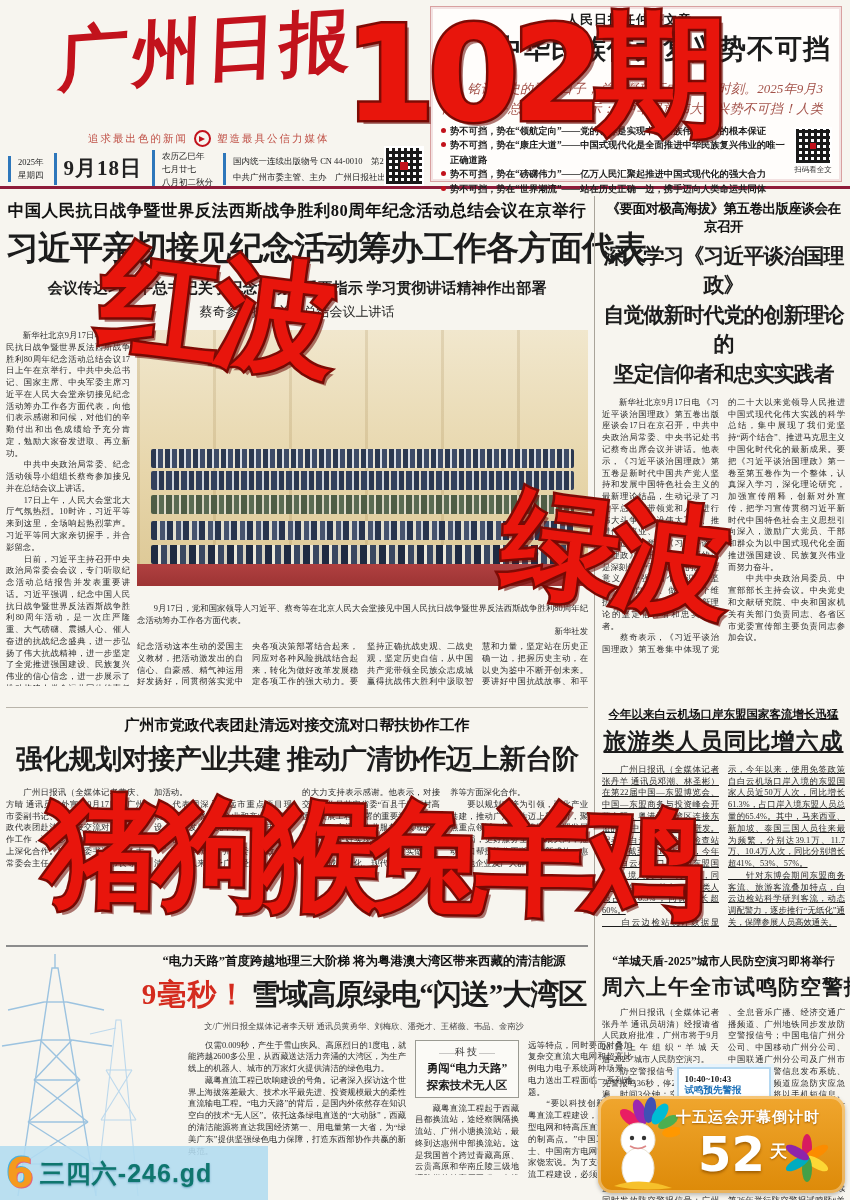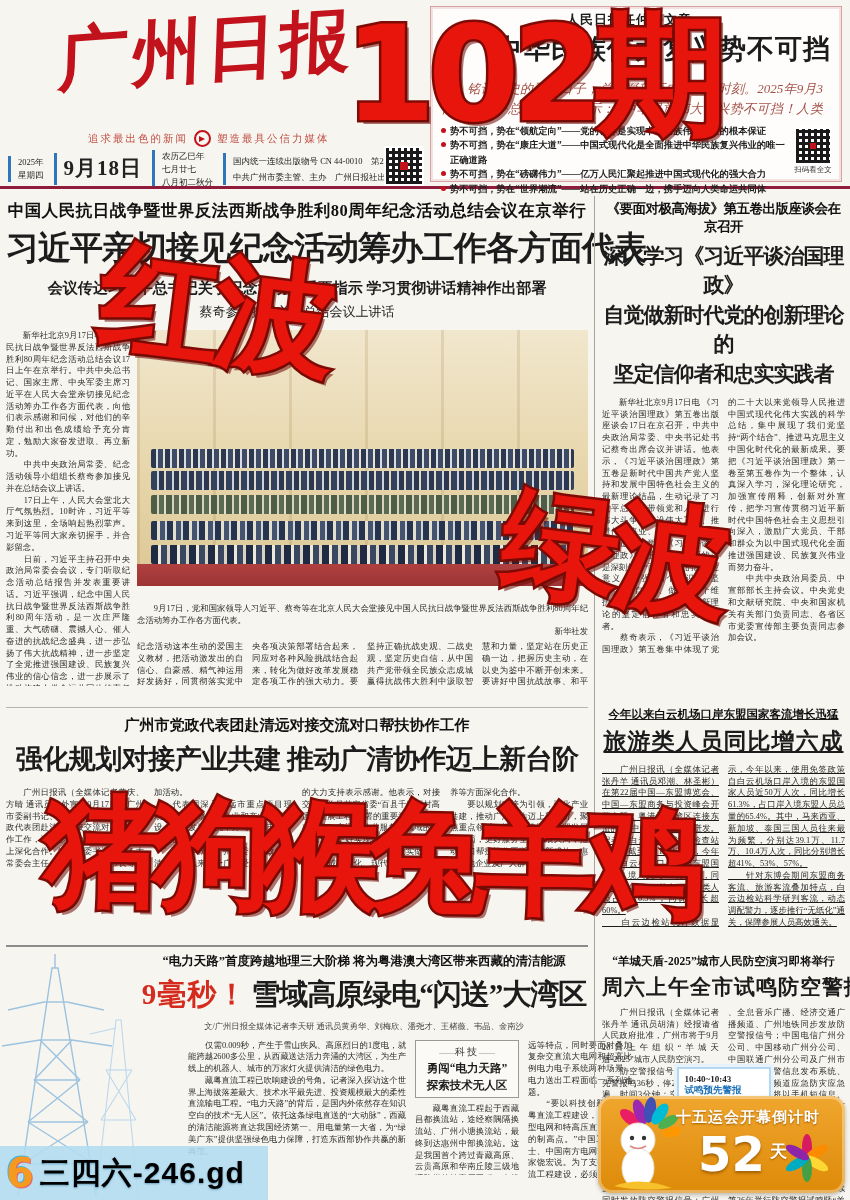--- a/index.html
+++ b/index.html
@@ -106,21 +106,21 @@
     font-family:"Liberation Sans","DejaVu Sans",sans-serif;}
   #banner .num{position:absolute;left:100px;top:30px;color:#fff;font-size:48px;font-weight:bold;
     font-family:"DejaVu Sans",sans-serif;text-shadow:0 2px 3px #a05e00;}
   #banner .unit{position:absolute;left:172px;top:44px;color:#fff;font-size:17px;font-weight:bold;text-shadow:0 1px 2px #a05e00;}
   
   #tower{position:absolute;left:0;top:950px;z-index:1;}
   #watermark{position:absolute;left:0;top:1146px;width:268px;height:54px;z-index:7;
     background:rgba(178,220,240,.88);display:flex;align-items:center;gap:6px;padding-left:6px;box-sizing:border-box;}
   #watermark .six{font-size:40px;font-weight:bold;color:#f59a1e;font-family:"DejaVu Sans",sans-serif;
     text-shadow:1px 1px 0 #e2627c, -1px -1px 0 #46b1e0;line-height:1;}
-  #watermark .wm-text{color:#000000;font-size:30px;font-weight:bold;letter-spacing:1px;
+  #watermark .wm-text{color:#0f766e;font-size:25px;font-weight:bold;letter-spacing:1px;
     text-shadow:0 1px 2px rgba(90,150,180,.8);font-family:"Liberation Sans","DejaVu Sans",sans-serif;}
   
   .overlay{position:absolute;z-index:50;font-family:"DejaVu Sans","Liberation Sans",sans-serif;
     font-weight:bold;color:#e8150c;-webkit-text-stroke:5px #7e0b05;paint-order:stroke fill;
     line-height:.95;white-space:nowrap;text-shadow:4px 4px 0 rgba(110,10,4,.55);}
   #ov-issue{left:344px;top:12px;font-size:132px;letter-spacing:-8px;}
   #ov-red{left:100px;top:252px;font-size:122px;letter-spacing:-6px;transform:rotate(7deg);}
   #ov-green{left:502px;top:496px;font-size:118px;letter-spacing:-6px;transform:rotate(7deg);}
   #ov-zodiac{left:44px;top:800px;font-size:120px;letter-spacing:-12px;transform:rotate(1deg);}
 </style>

